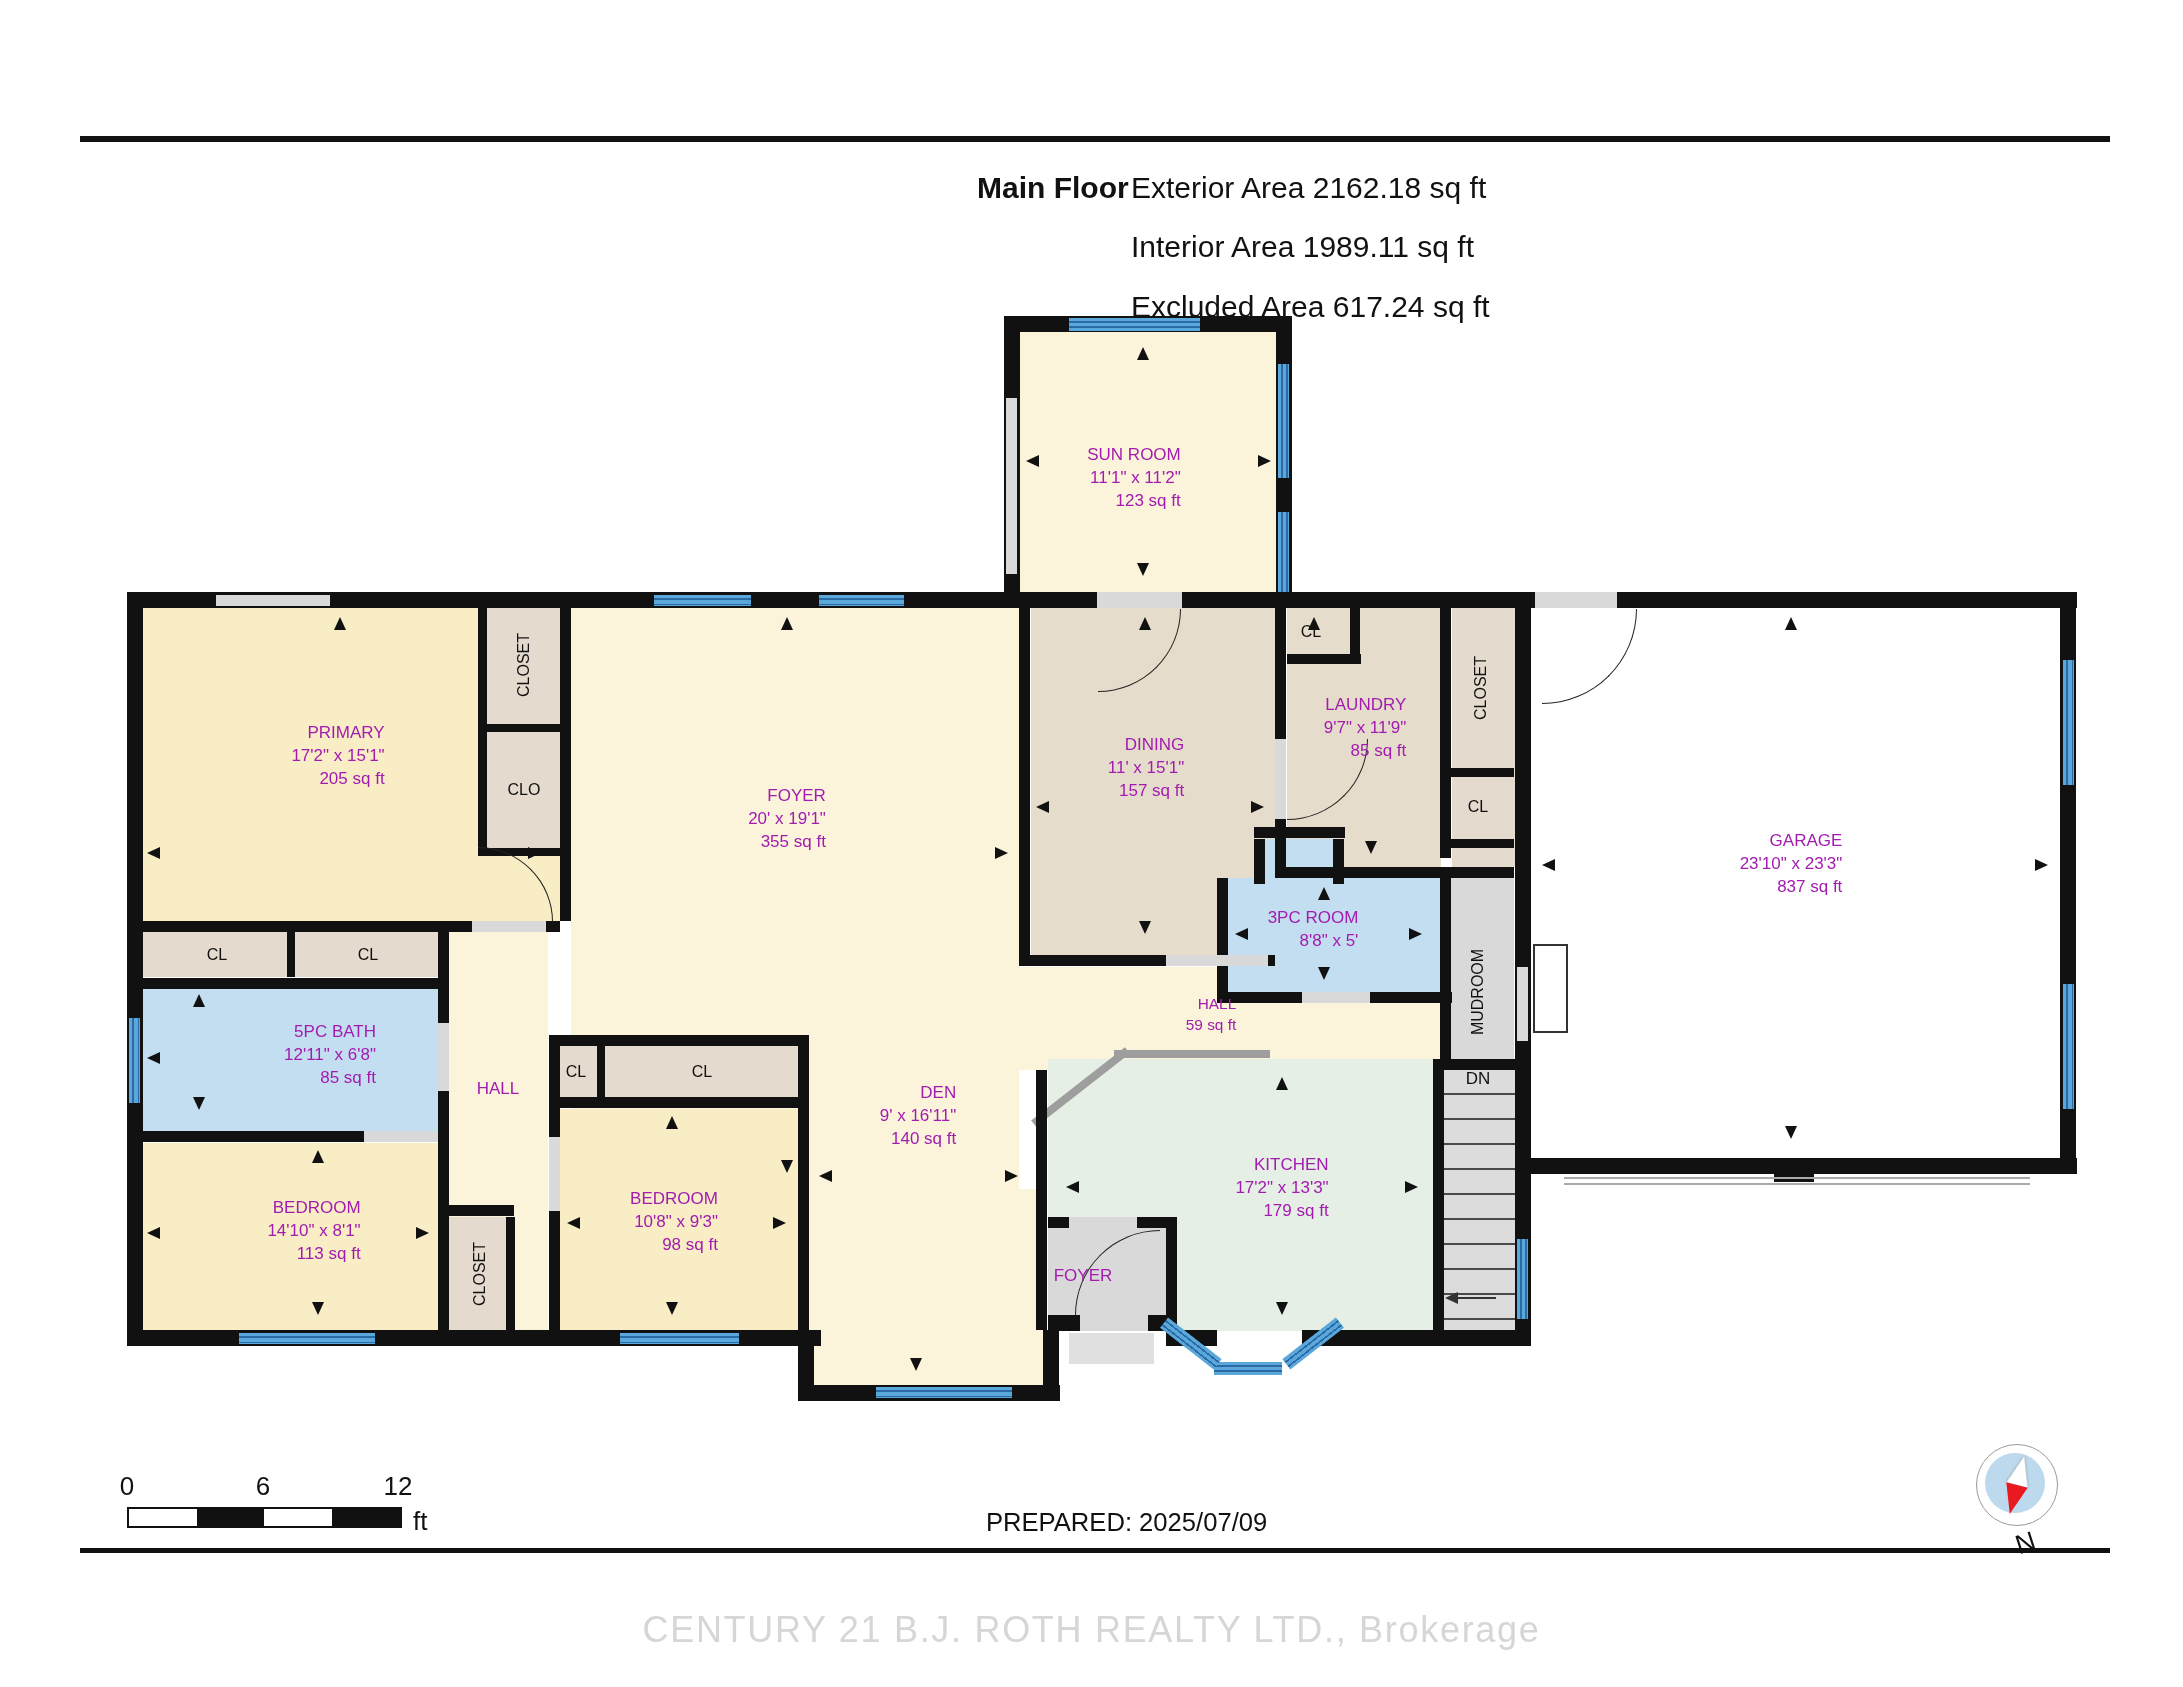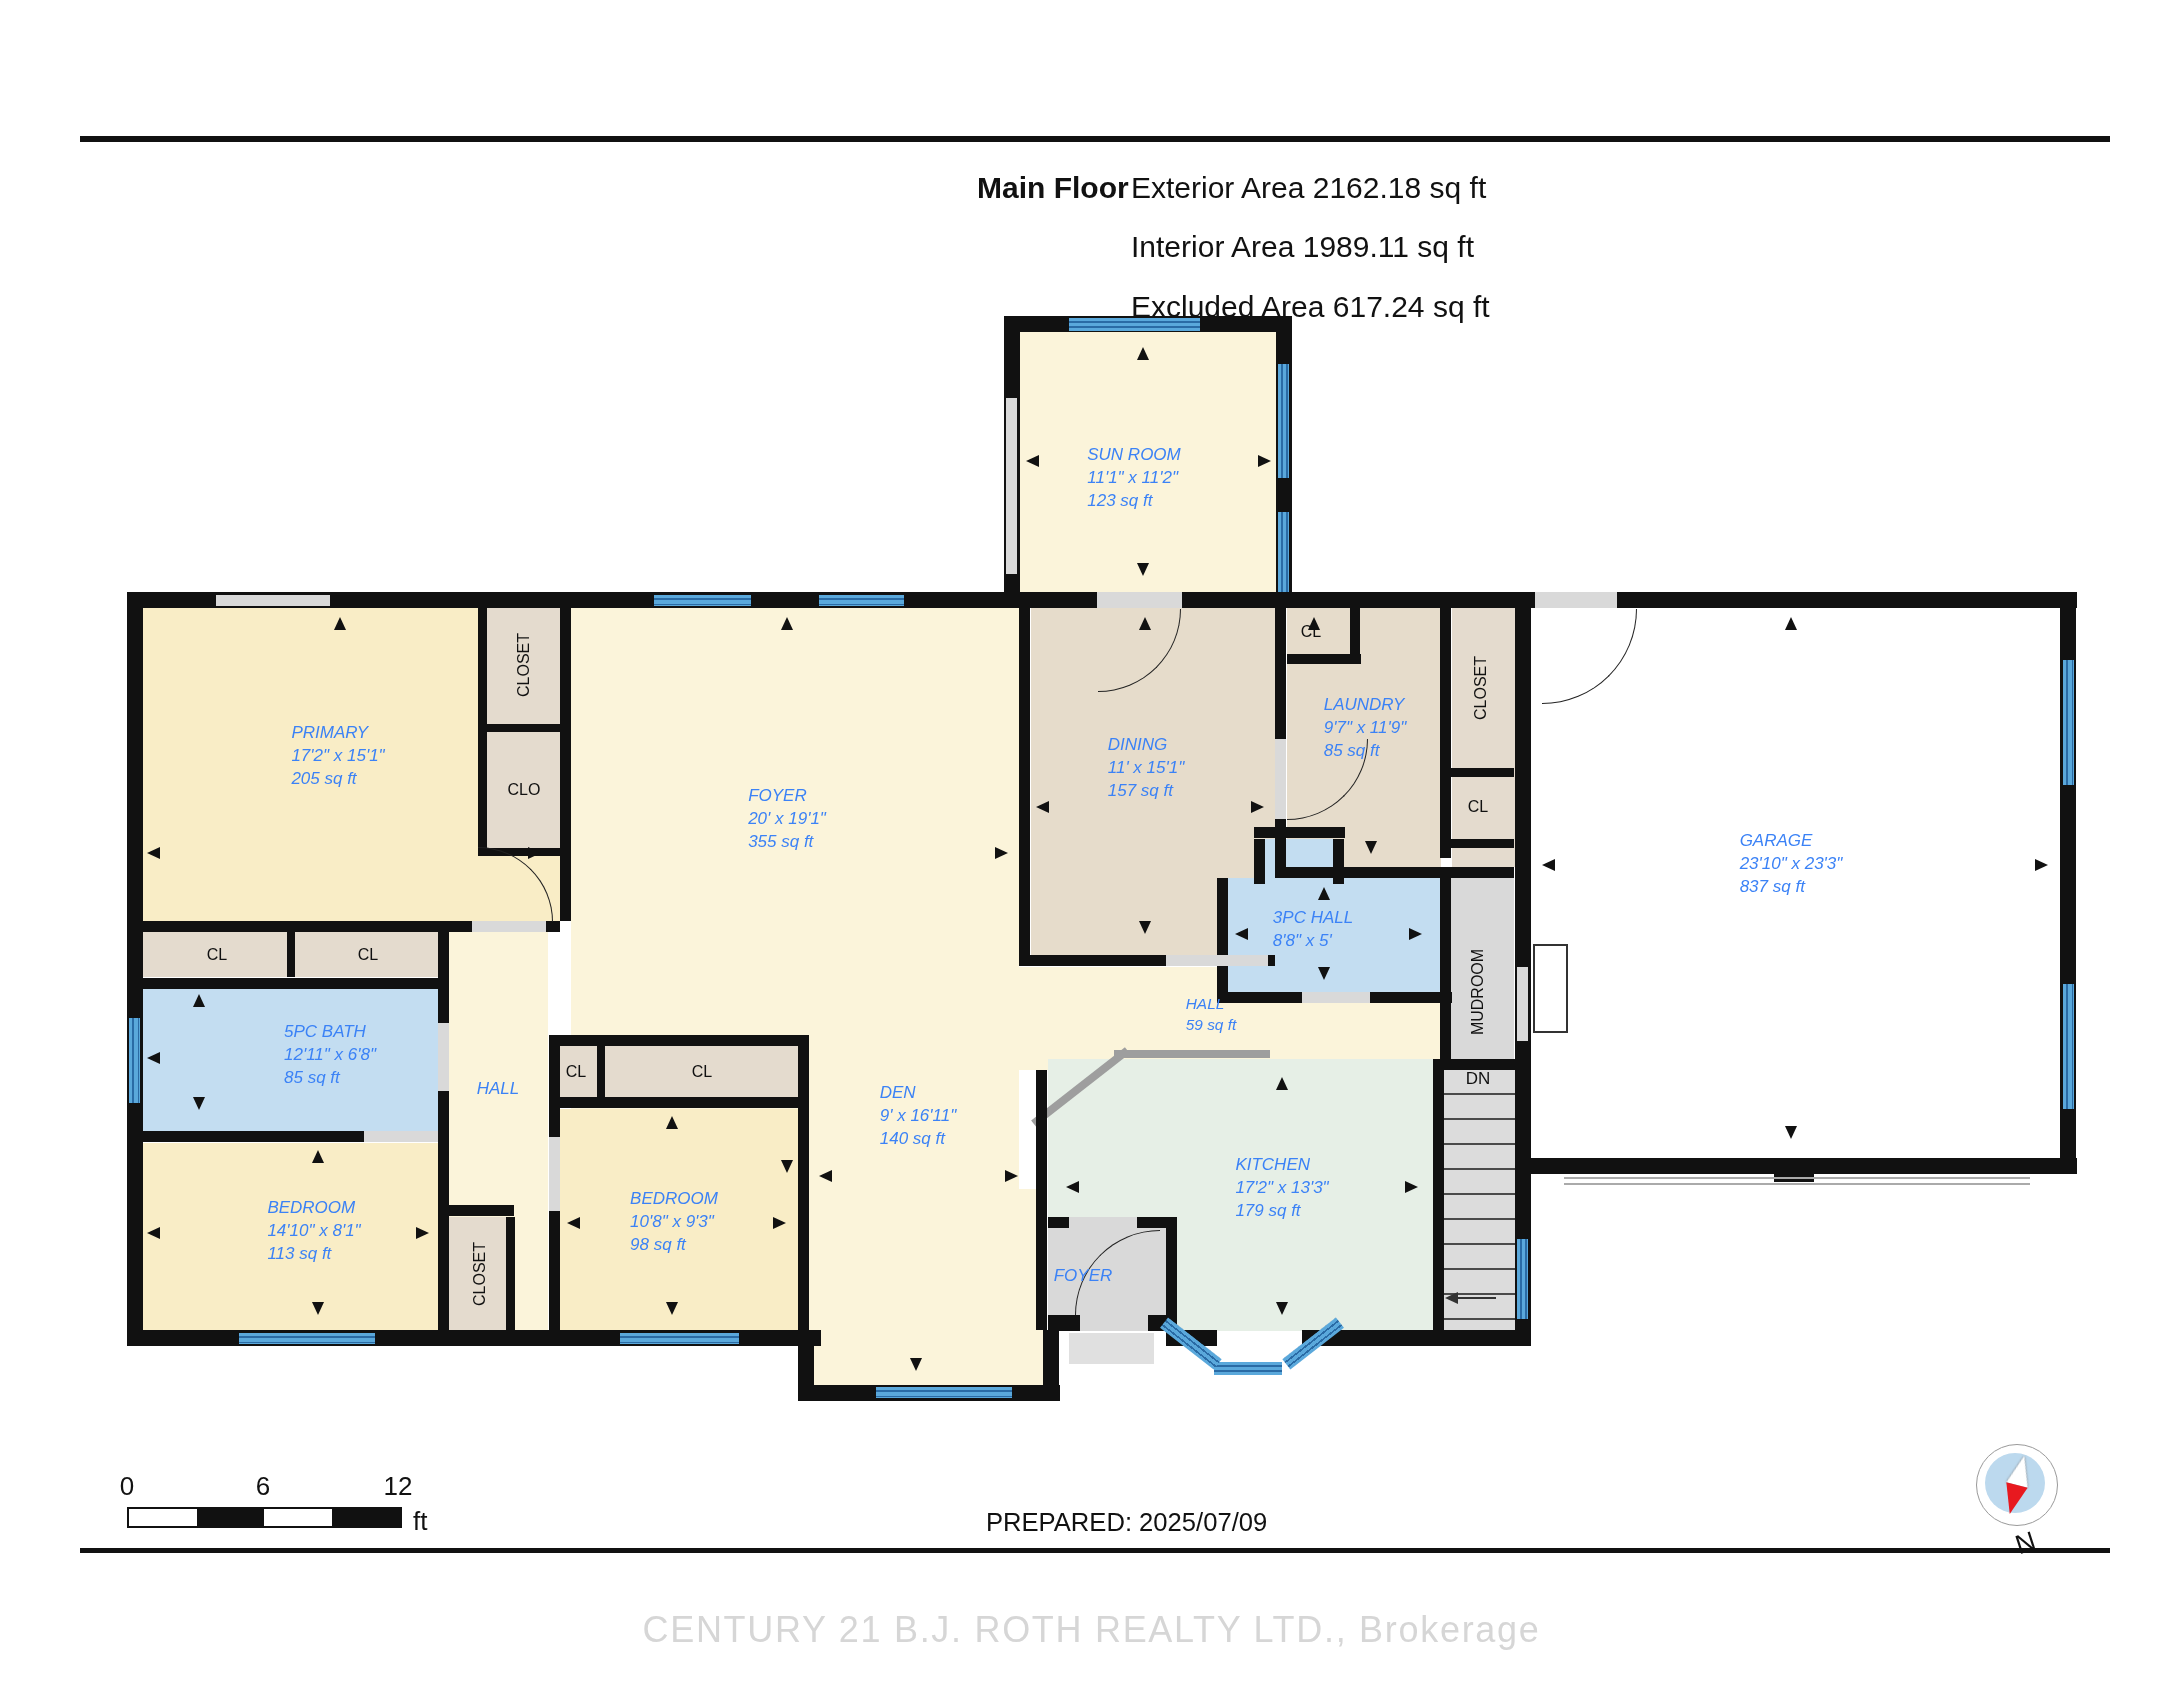--- a/index.html
+++ b/index.html
@@ -7,22 +7,22 @@
           font-family:"Liberation Sans",sans-serif;color:#111;overflow:hidden;}
   .abs{position:absolute;}
   .floor{position:absolute;z-index:1;}
   .halfwall{position:absolute;z-index:2;background:#9e9e9e;}
   .wall{position:absolute;z-index:3;background:#111;}
   .gap{position:absolute;z-index:4;background:#d9d9d9;}
   .win{position:absolute;z-index:4;}
   .win.h{background:repeating-linear-gradient(to bottom,#5aa8db 0 3.4px,#2a6ba5 3.4px 5.1px);}
   .win.v{background:repeating-linear-gradient(to right,#5aa8db 0 3.4px,#2a6ba5 3.4px 5.1px);}
   .arc{position:absolute;z-index:5;border:0 solid #222;background:transparent;}
-  .rlabel{position:absolute;z-index:6;transform:translate(-50%,-50%);text-align:left;
-          font-size:17px;line-height:1.35;white-space:nowrap;color:#3b82f6;font-style:italic;}
+  .rlabel{position:absolute;z-index:6;transform:translate(-50%,-50%);text-align:right;
+          font-size:17px;line-height:1.35;white-space:nowrap;color:#a21caf;}
   .slabel{position:absolute;z-index:6;transform:translate(-50%,-50%);font-size:16px;color:#111;white-space:nowrap;}
   .vlabel{position:absolute;z-index:6;transform:translate(-50%,-50%) rotate(-90deg);font-size:16px;color:#111;white-space:nowrap;}
   .ar{position:absolute;width:0;height:0;z-index:6;}
   .ar-u{border-left:6.8px solid transparent;border-right:6.8px solid transparent;border-bottom:13.6px solid #111;}
   .ar-d{border-left:6.8px solid transparent;border-right:6.8px solid transparent;border-top:13.6px solid #111;}
   .ar-l{border-top:6.8px solid transparent;border-bottom:6.8px solid transparent;border-right:13.6px solid #111;}
   .ar-r{border-top:6.8px solid transparent;border-bottom:6.8px solid transparent;border-left:13.6px solid #111;}
   .hr{position:absolute;background:#111;z-index:2;}
   #title{position:absolute;left:0;right:0;top:75px;text-align:center;font-size:40px;font-weight:bold;z-index:6;}
   .stat{position:absolute;font-size:30px;z-index:6;white-space:nowrap;}
@@ -211,21 +211,21 @@
     <div>GARAGE</div>
     <div>23'10" x 23'3"</div>
     <div>837 sq ft</div>
   </div>
   <div class="rlabel" style="left:330px;top:1055px;">
     <div>5PC BATH</div>
     <div>12'11" x 6'8"</div>
     <div>85 sq ft</div>
   </div>
   <div class="rlabel" style="left:1313px;top:930px;">
-    <div>3PC HALL</div>
+    <div>3PC ROOM</div>
     <div>8'8" x 5'</div>
   </div>
   <div class="rlabel" style="left:1211px;top:1015px;font-size:15.4px;">
     <div>HALL</div>
     <div>59 sq ft</div>
   </div>
   <div class="rlabel" style="left:498px;top:1089px;font-size:17px;">
     <div>HALL</div>
   </div>
   <div class="rlabel" style="left:314px;top:1231px;">

